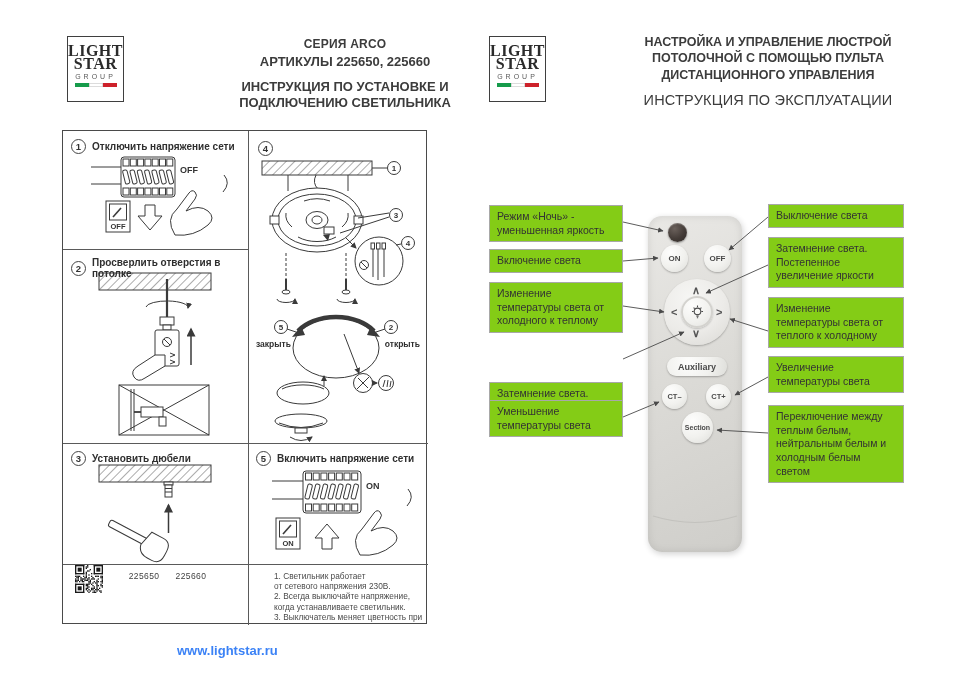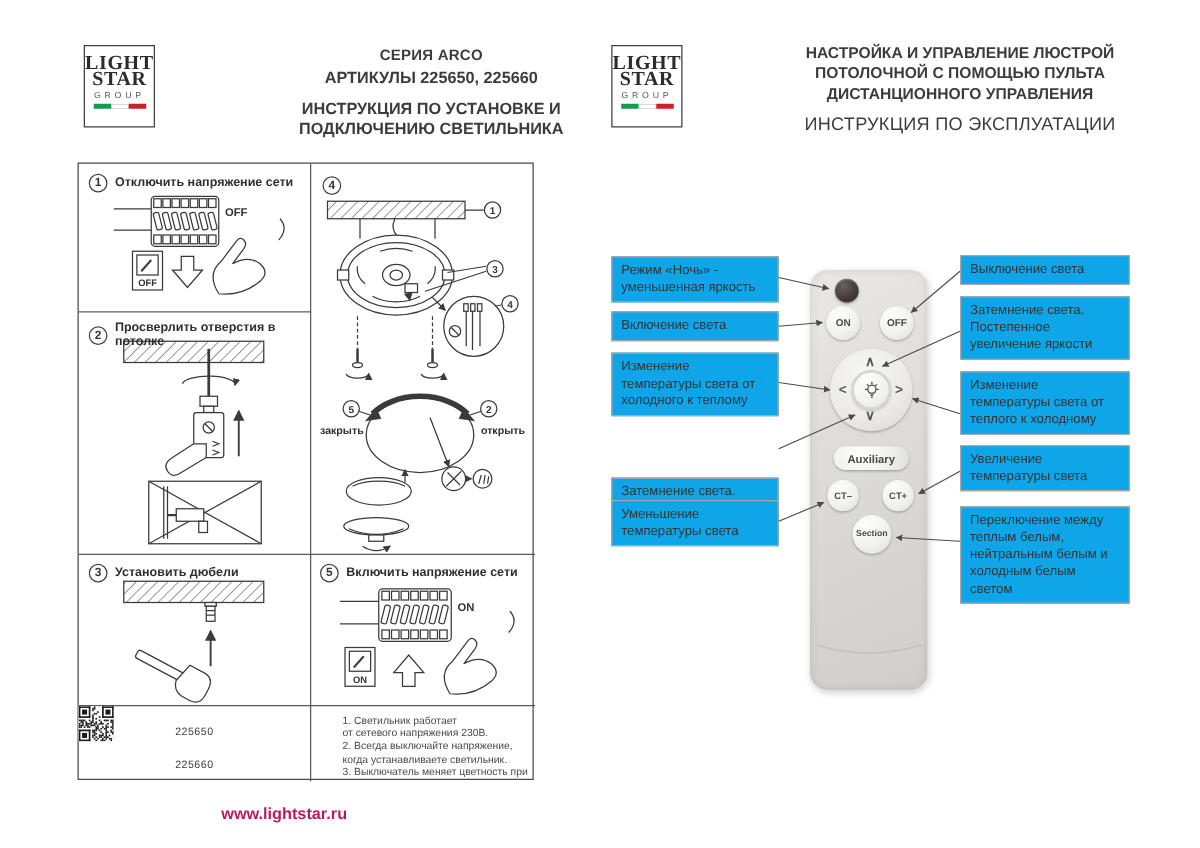--- a/index.html
+++ b/index.html
@@ -56,21 +56,21 @@
   #cell-qr { display:flex; justify-content:center; gap:16px; padding-top:6px; }
   .qr-col { display:flex; flex-direction:column; align-items:center; gap:2px; }
   .qr-label { font-size:8.5px; color:#3f3f3f; letter-spacing:0.4px; }
   .qr-svg { background:#fff; }
 
   
   #cell-notes { padding:6px 4px 0 26px; }
   .note-line { font-size:8.3px; line-height:1.23; color:#4a4a4a; }
 
   
-  #footer-link { position:absolute; left:177px; top:643px; font-size:13px; font-weight:bold; color:#be185d; }
+  #footer-link { position:absolute; left:177px; top:643px; font-size:13px; font-weight:bold; color:#3b82f6; }
 
   
   #remote-body {
     position:absolute; left:648px; top:216px; width:94px; height:336px;
     border-radius:14px; background:linear-gradient(155deg,#e9e8e5 0%,#dcdbd7 45%,#cfceca 100%);
     box-shadow:inset 0 0 8px rgba(0,0,0,0.10), 1px 2px 6px rgba(0,0,0,0.18);
     z-index:1;
   }
   .rbtn {
     position:absolute; border-radius:50%;
@@ -82,21 +82,21 @@
   #btn-night { background:radial-gradient(circle at 35% 30%, #6b615c 0%, #443c38 55%, #2e2926 100%);
     box-shadow:0 1px 2px rgba(0,0,0,0.4), inset 0 1px 1px rgba(255,255,255,0.25); }
   #btn-dpad { background:radial-gradient(circle at 40% 30%, #f6f6f4 0%, #ecebe8 55%, #d9d8d4 100%); }
   #btn-hub { box-shadow:0 1px 2px rgba(0,0,0,0.2), inset 0 0 0 2px #d3d2ce; }
   .chev { position:absolute; font-size:11px; font-weight:bold; color:#555; z-index:3; line-height:1; }
   #btn-aux { border-radius:10px; }
   .remote-seam { position:absolute; left:0; top:0; z-index:2; }
 
   
   .callout {
-    position:absolute; background:#0ea5e9; border:1px solid #a8a8a8;
+    position:absolute; background:#84cc16; border:1px solid #a8a8a8;
     font-size:10.5px; color:#333; line-height:1.3; padding:4px 7px;
     display:flex; align-items:center; z-index:4;
   }
   .co-left  { left:489px; width:134px; }
   .co-right { left:768px; width:136px; }
 
   #connector-overlay { position:absolute; left:480px; top:130px; z-index:5; pointer-events:none; }
 
   text { font-family:"Liberation Sans", sans-serif; }
 </style>
@@ -252,21 +252,21 @@
             <line x1="102" y1="49" x2="109" y2="49"></line>
           <line x1="105.5" y1="90" x2="105.5" y2="62" stroke-width="1.5" marker-end="url(#arrk)"></line>
           <g transform="rotate(28 82 98)">
             <rect x="42" y="95" width="44" height="7" rx="2" fill="#fff"></rect>
             <path d="M84,87 h13 q9,0 9,10 v5 q0,10 -9,10 h-5 q-10,0 -12,-9 z" fill="#fff"></path>
           </g>
         </g>
       </svg>
     </div>
 
-    <div class="cell" id="cell-qr" style="left:0; top:434px; width:185px; height:60px;flex-direction:column;">
+    <div class="cell" id="cell-qr" style="left:12px; top:434px; width:185px; height:60px;">
       <div class="qr-col">
         <span class="qr-label">225650</span>
         <svg class="qr-svg" id="qr-1" width="28" height="28" viewBox="0 0 42 42">
             <rect x="18" y="0" width="2" height="2" fill="#1a1a1a"></rect>
             <rect x="24" y="0" width="2" height="2" fill="#1a1a1a"></rect>
             <rect x="18" y="2" width="2" height="2" fill="#1a1a1a"></rect>
             <rect x="20" y="2" width="2" height="2" fill="#1a1a1a"></rect>
             <rect x="22" y="2" width="2" height="2" fill="#1a1a1a"></rect>
             <rect x="16" y="4" width="2" height="2" fill="#1a1a1a"></rect>
             <rect x="18" y="4" width="2" height="2" fill="#1a1a1a"></rect>

